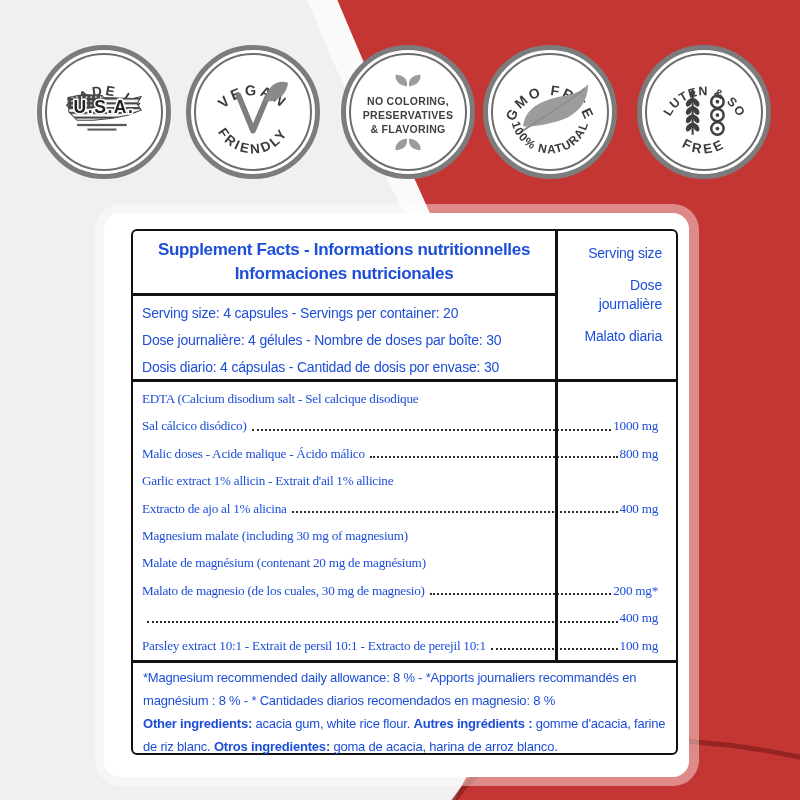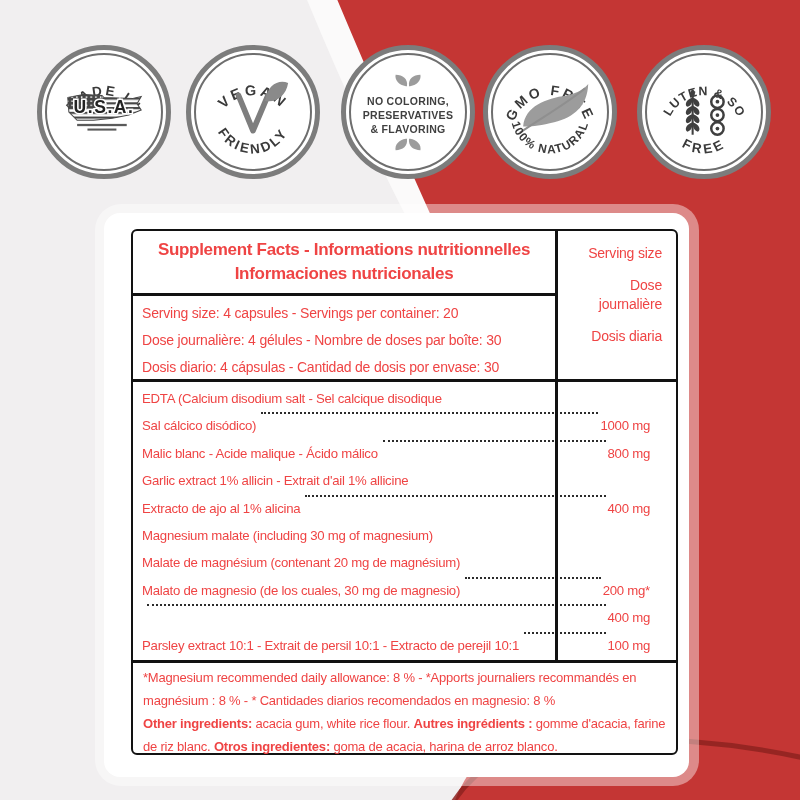--- a/index.html
+++ b/index.html
@@ -13,44 +13,44 @@
   .badge .inner-ring{position:absolute;inset:3px;border:2px solid #6e6e6e;border-radius:50%;}
   .badge svg{position:absolute;inset:0;width:100%;height:100%;overflow:visible;}
   .arc-text{font-family:"Liberation Sans",sans-serif;font-weight:bold;fill:#3a3a3a;}
   .center-lines{font-family:"Liberation Sans",sans-serif;font-weight:bold;fill:#404040;}
 
   
   .panel{position:absolute;left:104px;top:213px;width:585px;height:564px;
          background:#ffffff;border-radius:16px;}
   .table{position:absolute;left:27px;top:16px;width:543px;height:522px;
          border:2.5px solid #121212;border-radius:6px;box-sizing:content-box;
-         color:#ef4444;}
+         color:#1d4ed8;}
   .vdiv{position:absolute;left:422px;top:0;width:2.5px;height:429px;background:#121212;}
   .hline{position:absolute;height:2.5px;background:#121212;}
   .hline.h1{left:0;width:424px;top:62px;}
   .hline.h2{left:0;right:0;top:148px;}
   .hline.h3{left:0;right:0;top:429px;}
 
   .title-block{position:absolute;left:0;top:0;width:422px;height:62px;text-align:center;
                font-weight:bold;font-size:17px;letter-spacing:-0.3px;padding-top:7px;line-height:24px;}
   .serve-col{position:absolute;left:425px;top:0;width:116px;height:148px;text-align:right;
              font-size:14px;letter-spacing:-0.2px;}
   .serve-col .sc1{margin:14px 12px 0;}
   .serve-col .sc2{margin:15px 12px 0;line-height:19px;}
   .serve-col .sc3{margin:14px 12px 0;}
 
   .serving-block{position:absolute;left:0;top:64px;width:414px;padding:5px 0 0 9px;
                  font-size:14px;letter-spacing:-0.2px;line-height:27px;}
 
   .ing-block{position:absolute;left:0;top:148px;width:100%;height:281px;padding-top:6px;box-sizing:border-box;}
-  .ing-row{display:flex;align-items:flex-start;height:27.4px;padding-left:9px;box-sizing:border-box;
-           font-size:13.2px;letter-spacing:-0.25px;}
+  .ing-row{display:flex;align-items:flex-end;height:27.4px;padding-left:9px;box-sizing:border-box;
+           font-size:13.2px;letter-spacing:-0.25px;font-family:Liberation Serif, serif;}
   .ing-name{white-space:nowrap;line-height:27.4px;}
   .leader{flex:1 1 0;min-width:6px;border-bottom:2.2px dotted #2b2b2b;margin:0 2px 9px 5px;}
-  .ing-val{white-space:nowrap;line-height:27.4px;padding-right:26px;}
+  .ing-val{white-space:nowrap;line-height:27.4px;padding-right:18px;}
 
   .footer-block{position:absolute;left:0;top:429px;width:100%;box-sizing:border-box;
                 padding:6px 10px 0;font-size:13px;line-height:23px;letter-spacing:-0.2px;}
   .footer-block p{margin:0;}
   .b{font-weight:bold;}
 </style>
 </head>
 <body>
 
 <div class="stage">
@@ -187,21 +187,21 @@
     <div class="table">
 
       <div class="title-block">
         <div>Supplement Facts - Informations nutritionnelles</div>
         <div>Informaciones nutricionales</div>
       </div>
 
       <div class="serve-col">
         <div class="sc1">Serving size</div>
         <div class="sc2">Dose journalière</div>
-        <div class="sc3">Dosis diaria</div>
+        <div class="sc3">Malato diaria</div>
       </div>
 
       <div class="hline h1"></div>
 
       <div class="serving-block">
         <div>Serving size: 4 capsules - Servings per container: 20</div>
         <div>Dose journalière: 4 gélules - Nombre de doses par boîte: 30</div>
         <div>Dosis diario: 4 cápsulas - Cantidad de dosis por envase: 30</div>
       </div>
 
@@ -211,21 +211,21 @@
           <div class="ing-row">
     <span class="ing-name">EDTA (Calcium disodium salt - Sel calcique disodique</span>
 
   </div>
           <div class="ing-row">
     <span class="ing-name">Sal cálcico disódico)</span>
     <span class="leader"></span>
     <span class="ing-val">1000 mg</span>
   </div>
           <div class="ing-row">
-    <span class="ing-name">Malic blanc - Acide malique - Ácido málico</span>
+    <span class="ing-name">Malic doses - Acide malique - Ácido málico</span>
     <span class="leader"></span>
     <span class="ing-val">800 mg</span>
   </div>
           <div class="ing-row">
     <span class="ing-name">Garlic extract 1% allicin - Extrait d'ail 1% allicine</span>
 
   </div>
           <div class="ing-row">
     <span class="ing-name">Extracto de ajo al 1% alicina</span>
     <span class="leader"></span>

